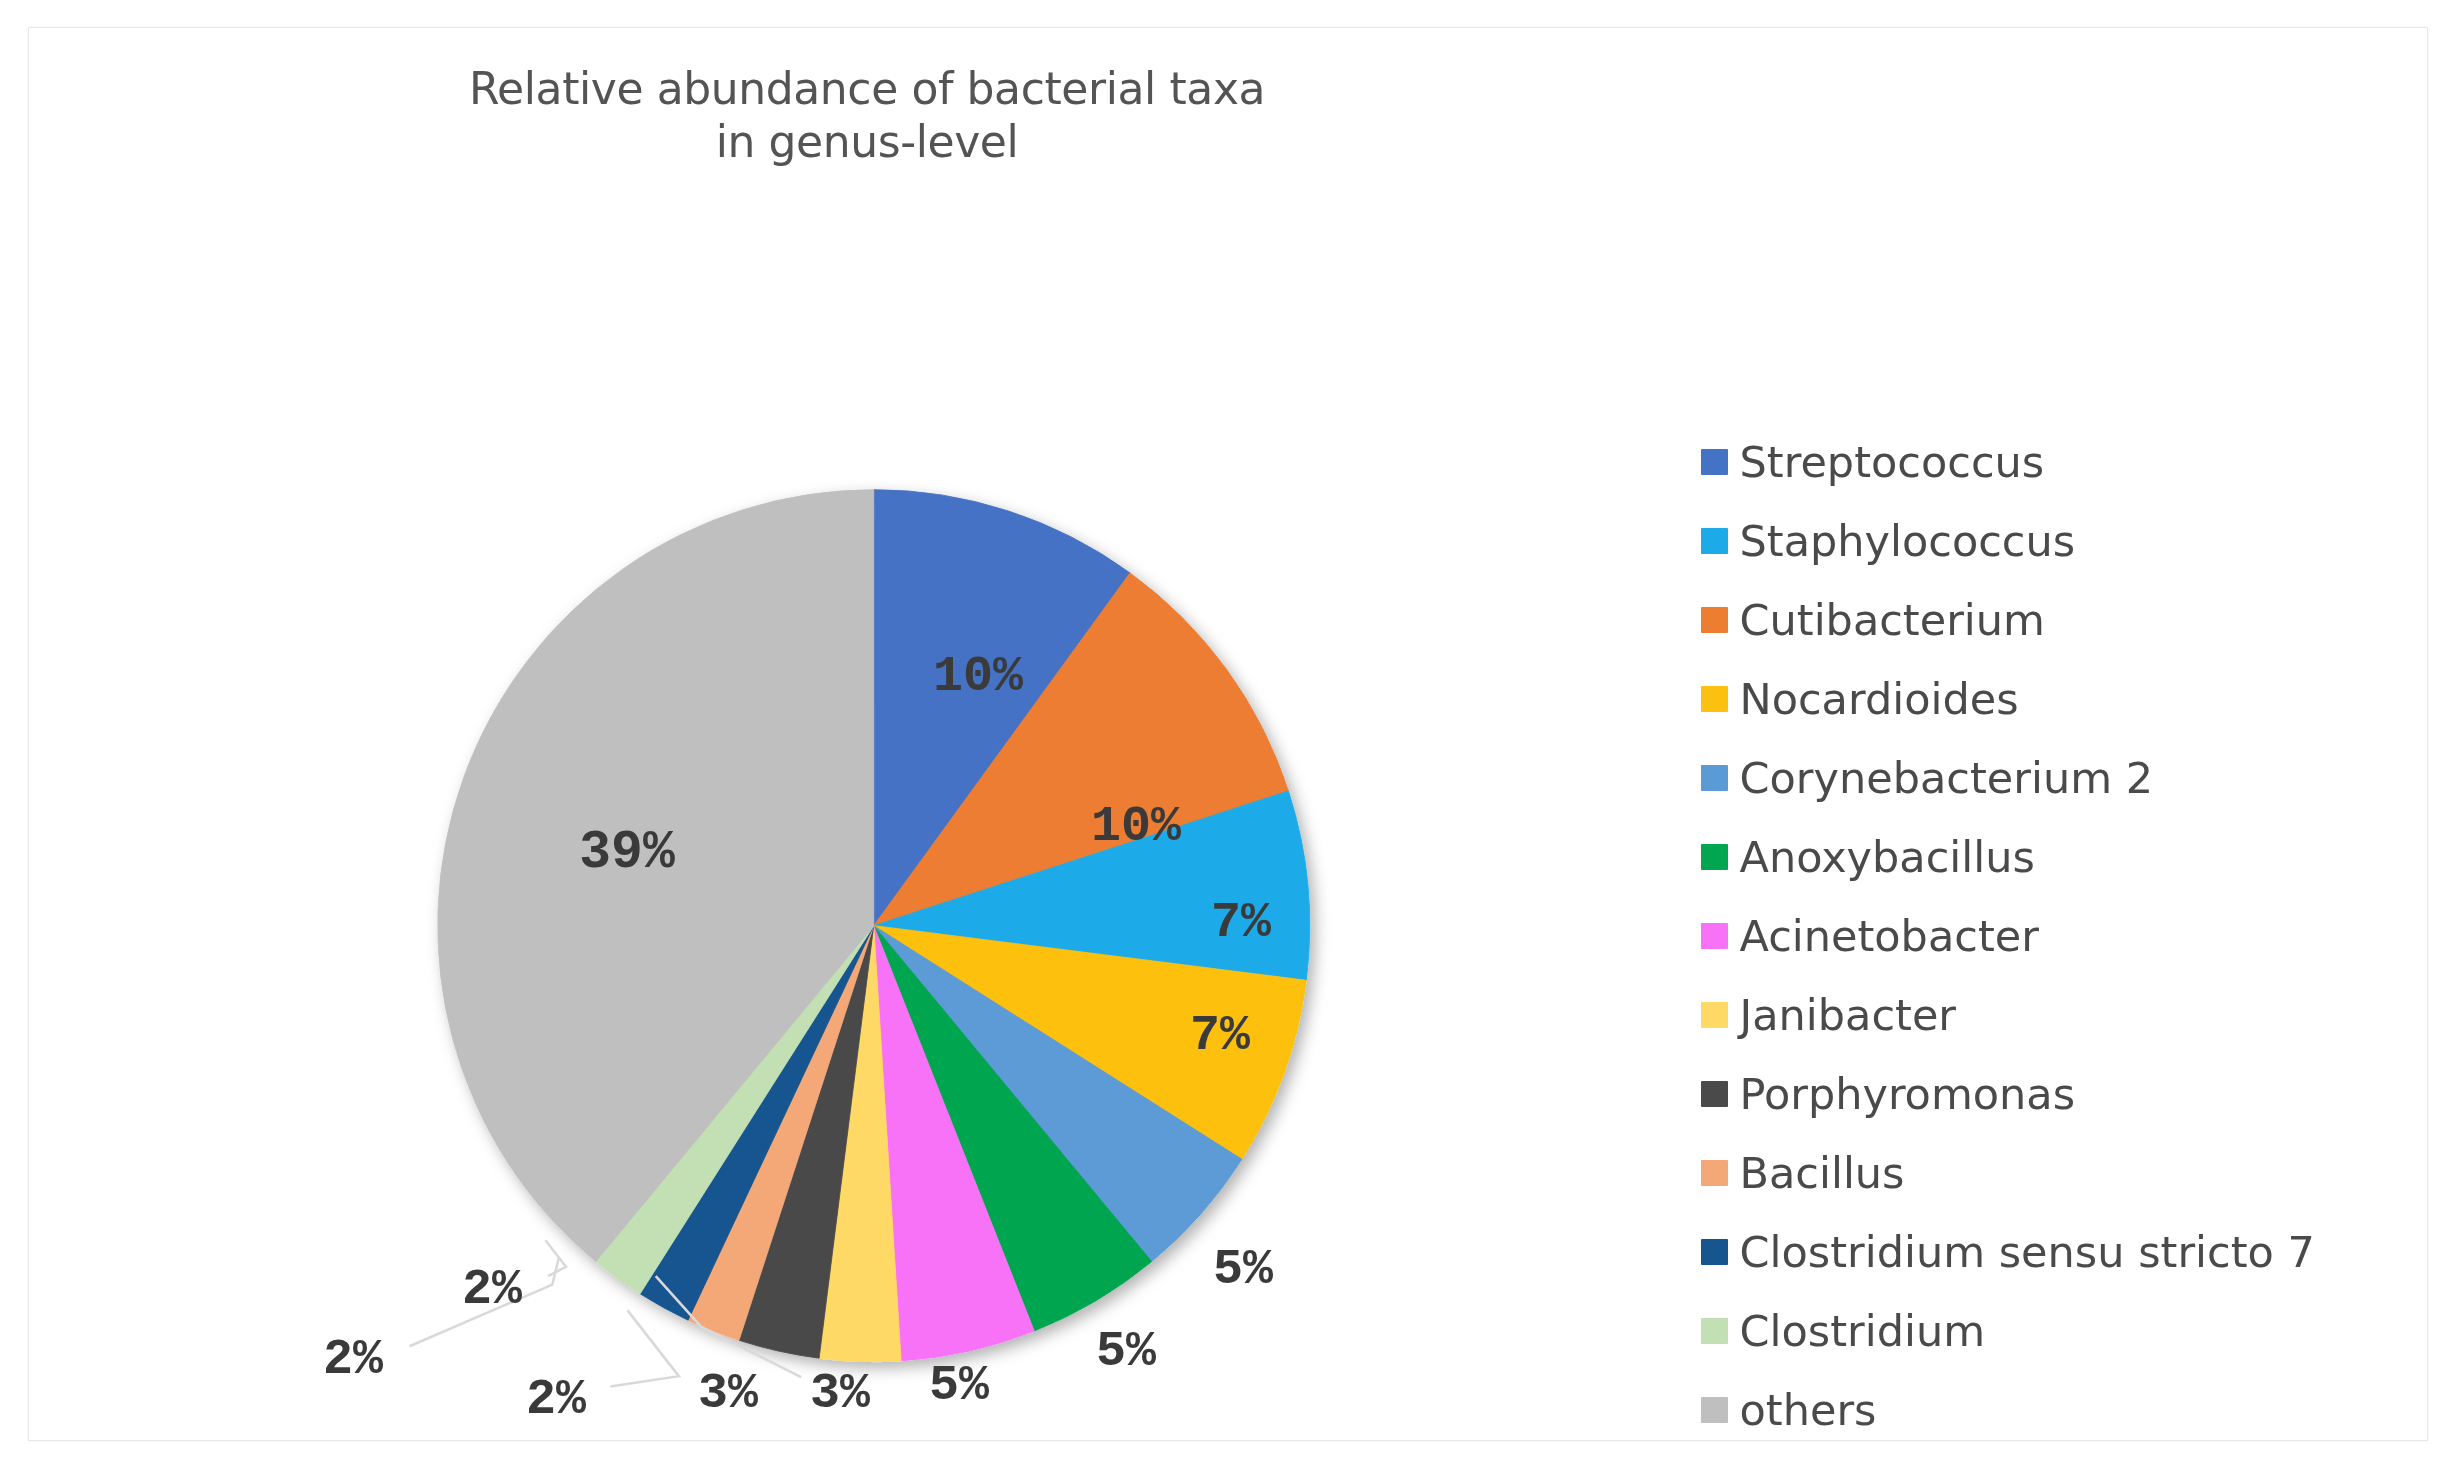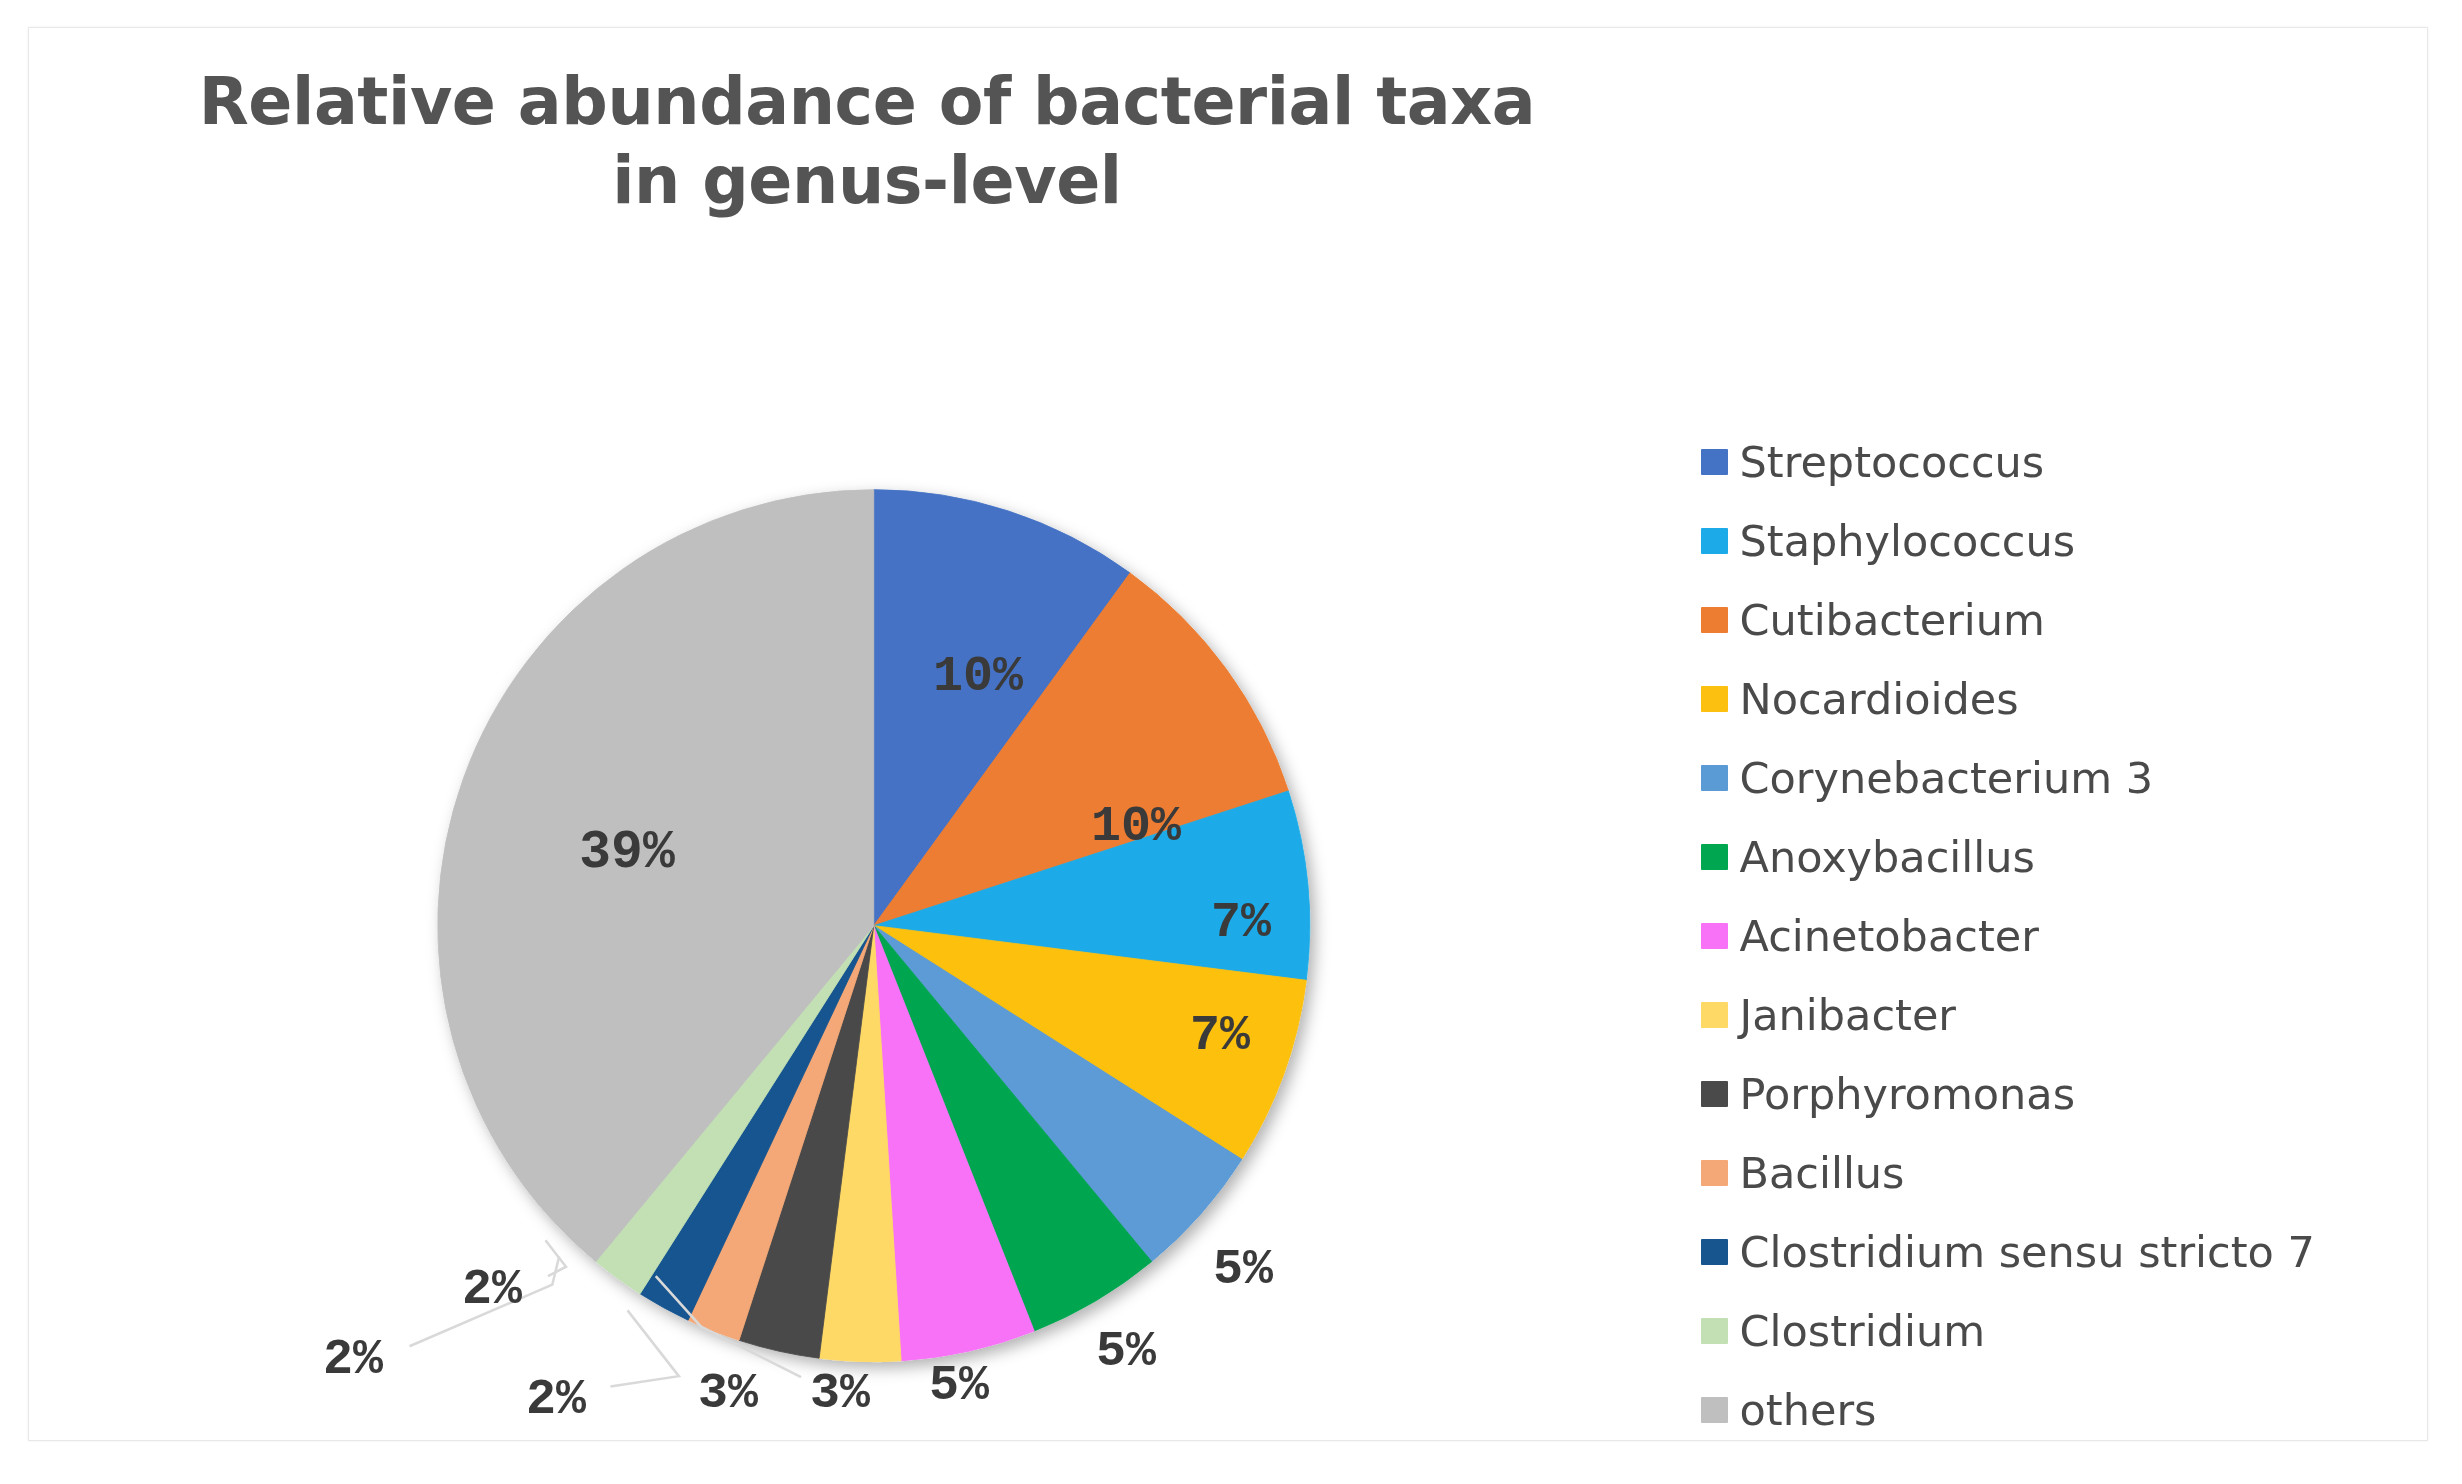--- a/index.html
+++ b/index.html
@@ -1,21 +1,21 @@
 <!DOCTYPE html>
 <html style="font-size:13.7px"><head>
 <meta charset="utf-8">
 <title>Pie Chart</title>
 <style>
   html,body{margin:0;padding:0;background:#ffffff;}
   body{width:2462px;height:1484px;font-family:"DejaVu Sans","Liberation Sans",sans-serif;-webkit-font-smoothing:antialiased;}
   #figure{position:absolute;left:28px;top:26.5px;width:2400px;height:1414px;background:#ffffff;
           border:1.7px solid #e8e8e8;box-sizing:border-box;box-shadow:0 0 2.6px rgba(0,0,0,0.06);}
   #title{position:absolute;left:0;top:34px;width:1676px;text-align:center;
-         font-size:65px;font-weight:bold;color:#545454;line-height:1.22;letter-spacing:-0.4px;}
+         font-size:44px;font-weight:normal;color:#545454;line-height:1.22;letter-spacing:-0.4px;}
   #title .l{display:block;}
   #pie-wrap{position:absolute;left:0;top:0;width:1710px;height:1414px;font-family:Liberation Mono, monospace;}
   #pie-svg{position:absolute;left:0;top:0;}
   .pct-label{position:absolute;font-size:50px;font-weight:bold;color:#3a3a3a;white-space:nowrap;
              transform:translate(-50%,-50%);}
   #legend{position:absolute;left:1672px;top:395px;width:752px;}
   .legend-row{display:flex;align-items:center;height:79px;}
   .sw{width:26.5px;height:26.5px;flex:0 0 26.5px;margin-right:12px;border-radius:0.9px;}
   .lg-text{font-size:43px;color:#4a4a4a;white-space:nowrap;line-height:1;}
 </style>
@@ -87,21 +87,21 @@
       <div class="legend-row">
         <span class="sw" style="background: rgb(237, 125, 49);"></span>
         <span class="lg-text">Cutibacterium</span>
       </div>
       <div class="legend-row">
         <span class="sw" style="background: rgb(252, 192, 16);"></span>
         <span class="lg-text">Nocardioides</span>
       </div>
       <div class="legend-row">
         <span class="sw" style="background: rgb(91, 155, 213);"></span>
-        <span class="lg-text">Corynebacterium 3</span>
+        <span class="lg-text">Corynebacterium 2</span>
       </div>
       <div class="legend-row">
         <span class="sw" style="background: rgb(0, 166, 80);"></span>
         <span class="lg-text">Anoxybacillus</span>
       </div>
       <div class="legend-row">
         <span class="sw" style="background: rgb(248, 114, 248);"></span>
         <span class="lg-text">Acinetobacter</span>
       </div>
       <div class="legend-row">

